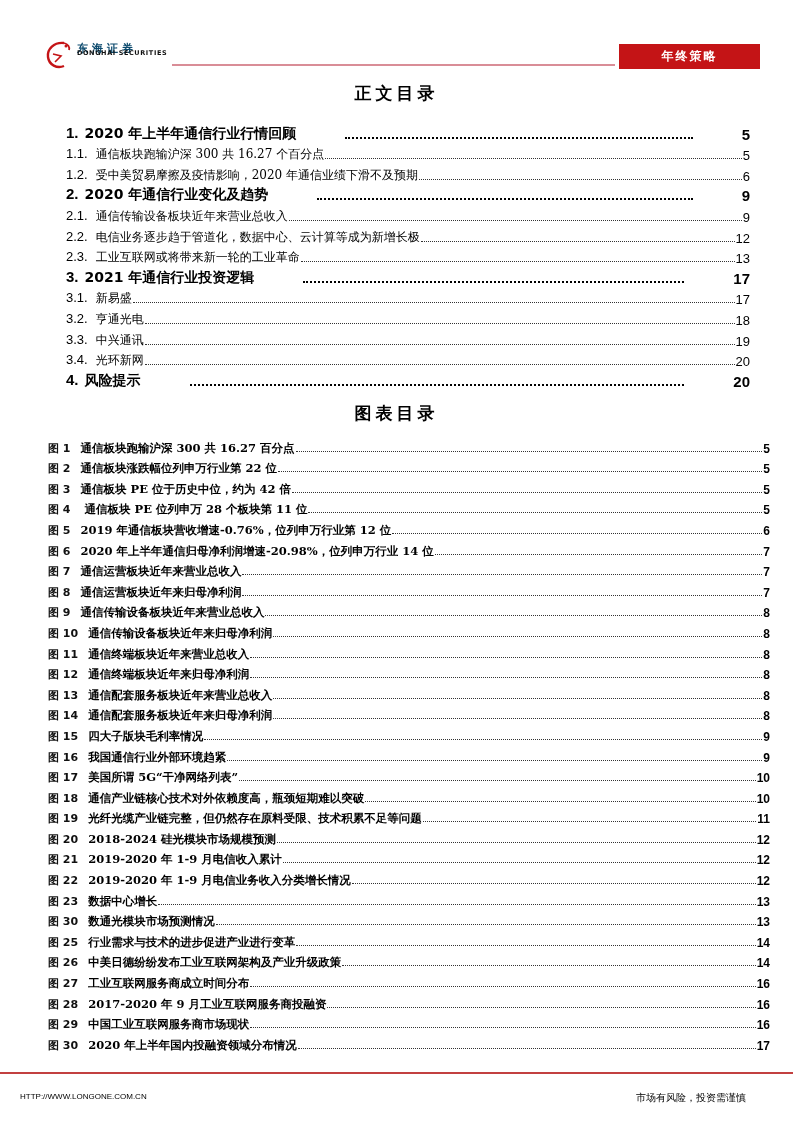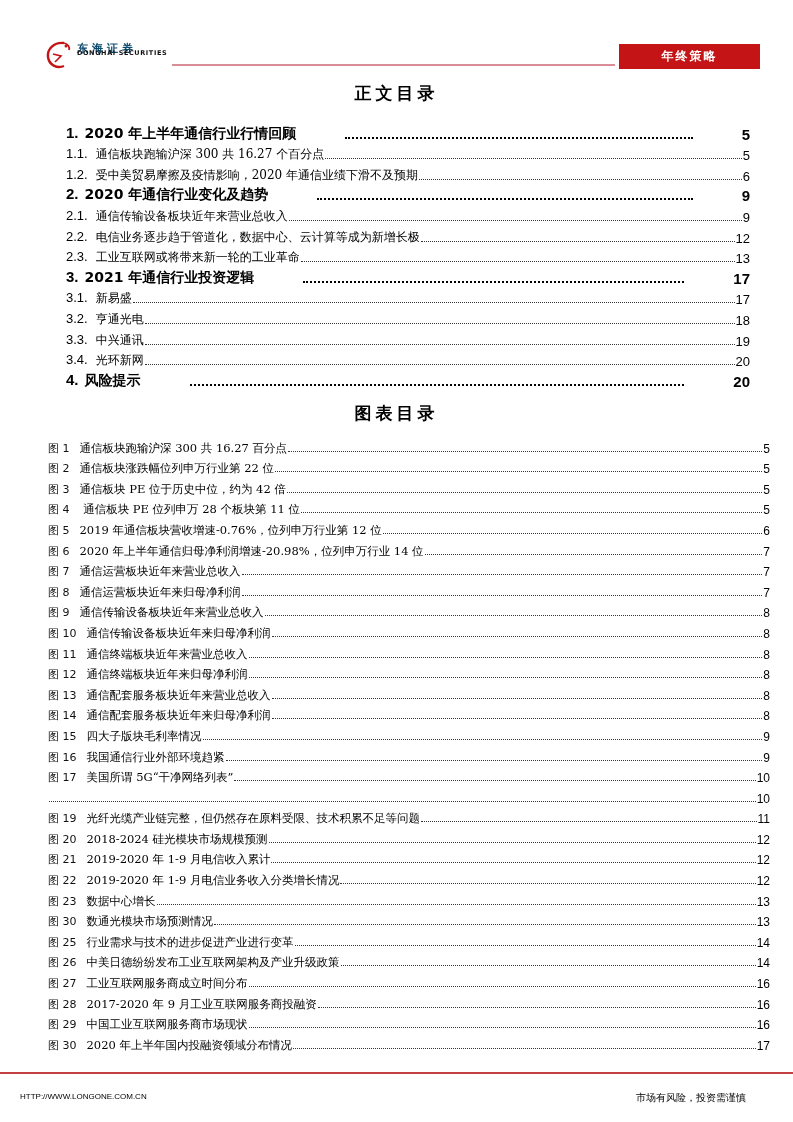--- a/index.html
+++ b/index.html
@@ -121,21 +121,21 @@
     </div>
     <div class="row l1">
       <span class="label"><span class="num">4.</span><span>风险提示</span></span>
       <span class="dots"></span>
       <span class="page">20</span>
     </div>
   </div>
 
 <div class="title" style="top:402px;">图表目录</div>
 
-<div class="fig" style="top:435px;" id="fig-list">
+<div class="fig" style="top:435px;font-weight:bold;" id="fig-list">
     <div class="row">
       <span class="label"><span class="fnum">图 1</span><span>通信板块跑输沪深 300 共 16.27 百分点</span></span>
       <span class="dots"></span>
       <span class="page">5</span>
     </div>
     <div class="row">
       <span class="label"><span class="fnum">图 2</span><span>通信板块涨跌幅位列申万行业第 22 位</span></span>
       <span class="dots"></span>
       <span class="page">5</span>
     </div>
@@ -208,20 +208,21 @@
       <span class="label"><span class="fnum">图 16</span><span>我国通信行业外部环境趋紧</span></span>
       <span class="dots"></span>
       <span class="page">9</span>
     </div>
     <div class="row">
       <span class="label"><span class="fnum">图 17</span><span>美国所谓 5G“干净网络列表”</span></span>
       <span class="dots"></span>
       <span class="page">10</span>
     </div>
     <div class="row">
+      <span class="label"><span class="fnum">图 18</span><span>通信产业链核心技术对外依赖度高，瓶颈短期难以突破</span></span>
       <span class="dots"></span>
       <span class="page">10</span>
     </div>
     <div class="row">
       <span class="label"><span class="fnum">图 19</span><span>光纤光缆产业链完整，但仍然存在原料受限、技术积累不足等问题</span></span>
       <span class="dots"></span>
       <span class="page">11</span>
     </div>
     <div class="row">
       <span class="label"><span class="fnum">图 20</span><span>2018-2024 硅光模块市场规模预测</span></span>

